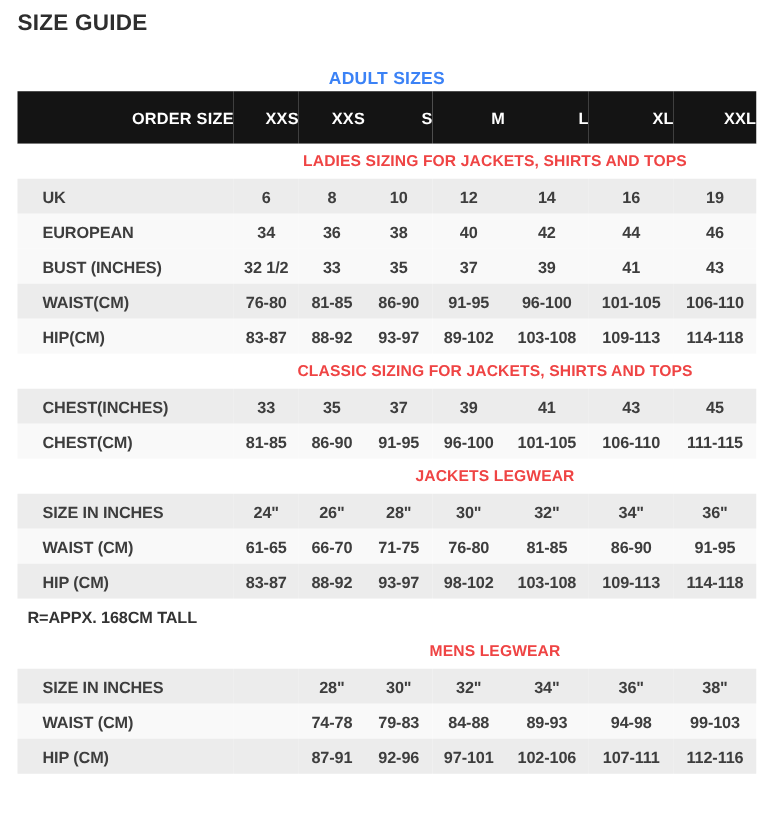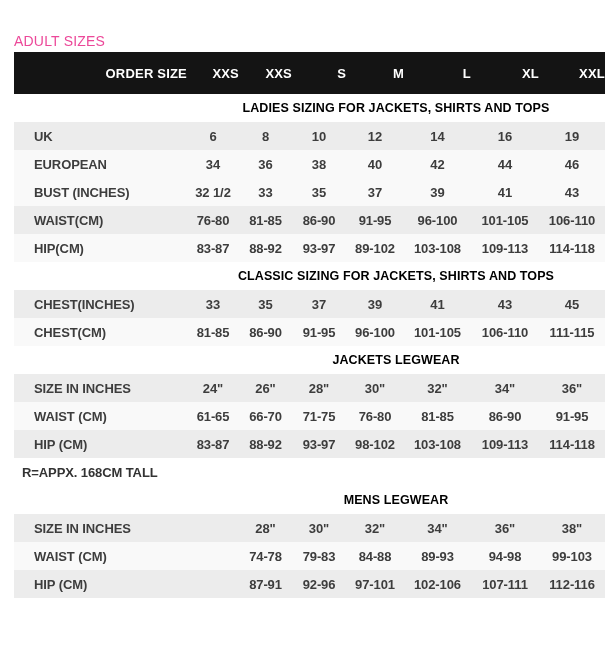--- a/index.html
+++ b/index.html
@@ -15,23 +15,24 @@
     margin: 0 0 0 14px;
     font-size: 18px;
     font-weight: 600;
     color: #2e2e2e;
     letter-spacing: 0.2px;
     line-height: 21px;
   }
   .adult-title {
     width: 591px;
     margin: 24px 0 2px 14px;
+    text-align: center;
     font-size: 14px;
-    font-weight: 400;
-    color: #ec4899;
+    font-weight: 700;
+    color: #3b82f6;
     line-height: 18px;
     letter-spacing: 0.2px;
   }
   table.size-table {
     border-collapse: collapse;
     table-layout: fixed;
     width: 591px;
     margin-left: 14px;
   }
   table.size-table thead th {
@@ -51,39 +52,40 @@
     font-weight: 700;
     color: #3d3d3d;
     text-align: center;
     padding: 0;
     letter-spacing: -0.1px;
   }
   table.size-table td.label { text-align: left; padding-left: 20px; }
   tr.heading td {
     background: #ffffff;
     font-weight: 700;
-    color: #000000;
+    color: #ef4444;
     font-size: 12.5px;
     letter-spacing: 0.1px;
   }
   tr.odd td  { background: #ececec; }
   tr.even td { background: #f9f9f9; }
   tr.note td {
     background: #ffffff;
     text-align: left;
     padding-left: 8px;
     font-weight: 700;
     color: #333333;
     margin-left: 16px;
   }
 </style>
 </head>
 <body>
 
 <div class="page">
+  <h1 class="page-title">SIZE GUIDE</h1>
   <div class="adult-title">ADULT SIZES</div>
 
   <table class="size-table">
     <colgroup>
       <col style="width:173px">
         <col style="width:52px">
         <col style="width:53px">
         <col style="width:54px">
       <col style="width:58px">
         <col style="width:67px">

